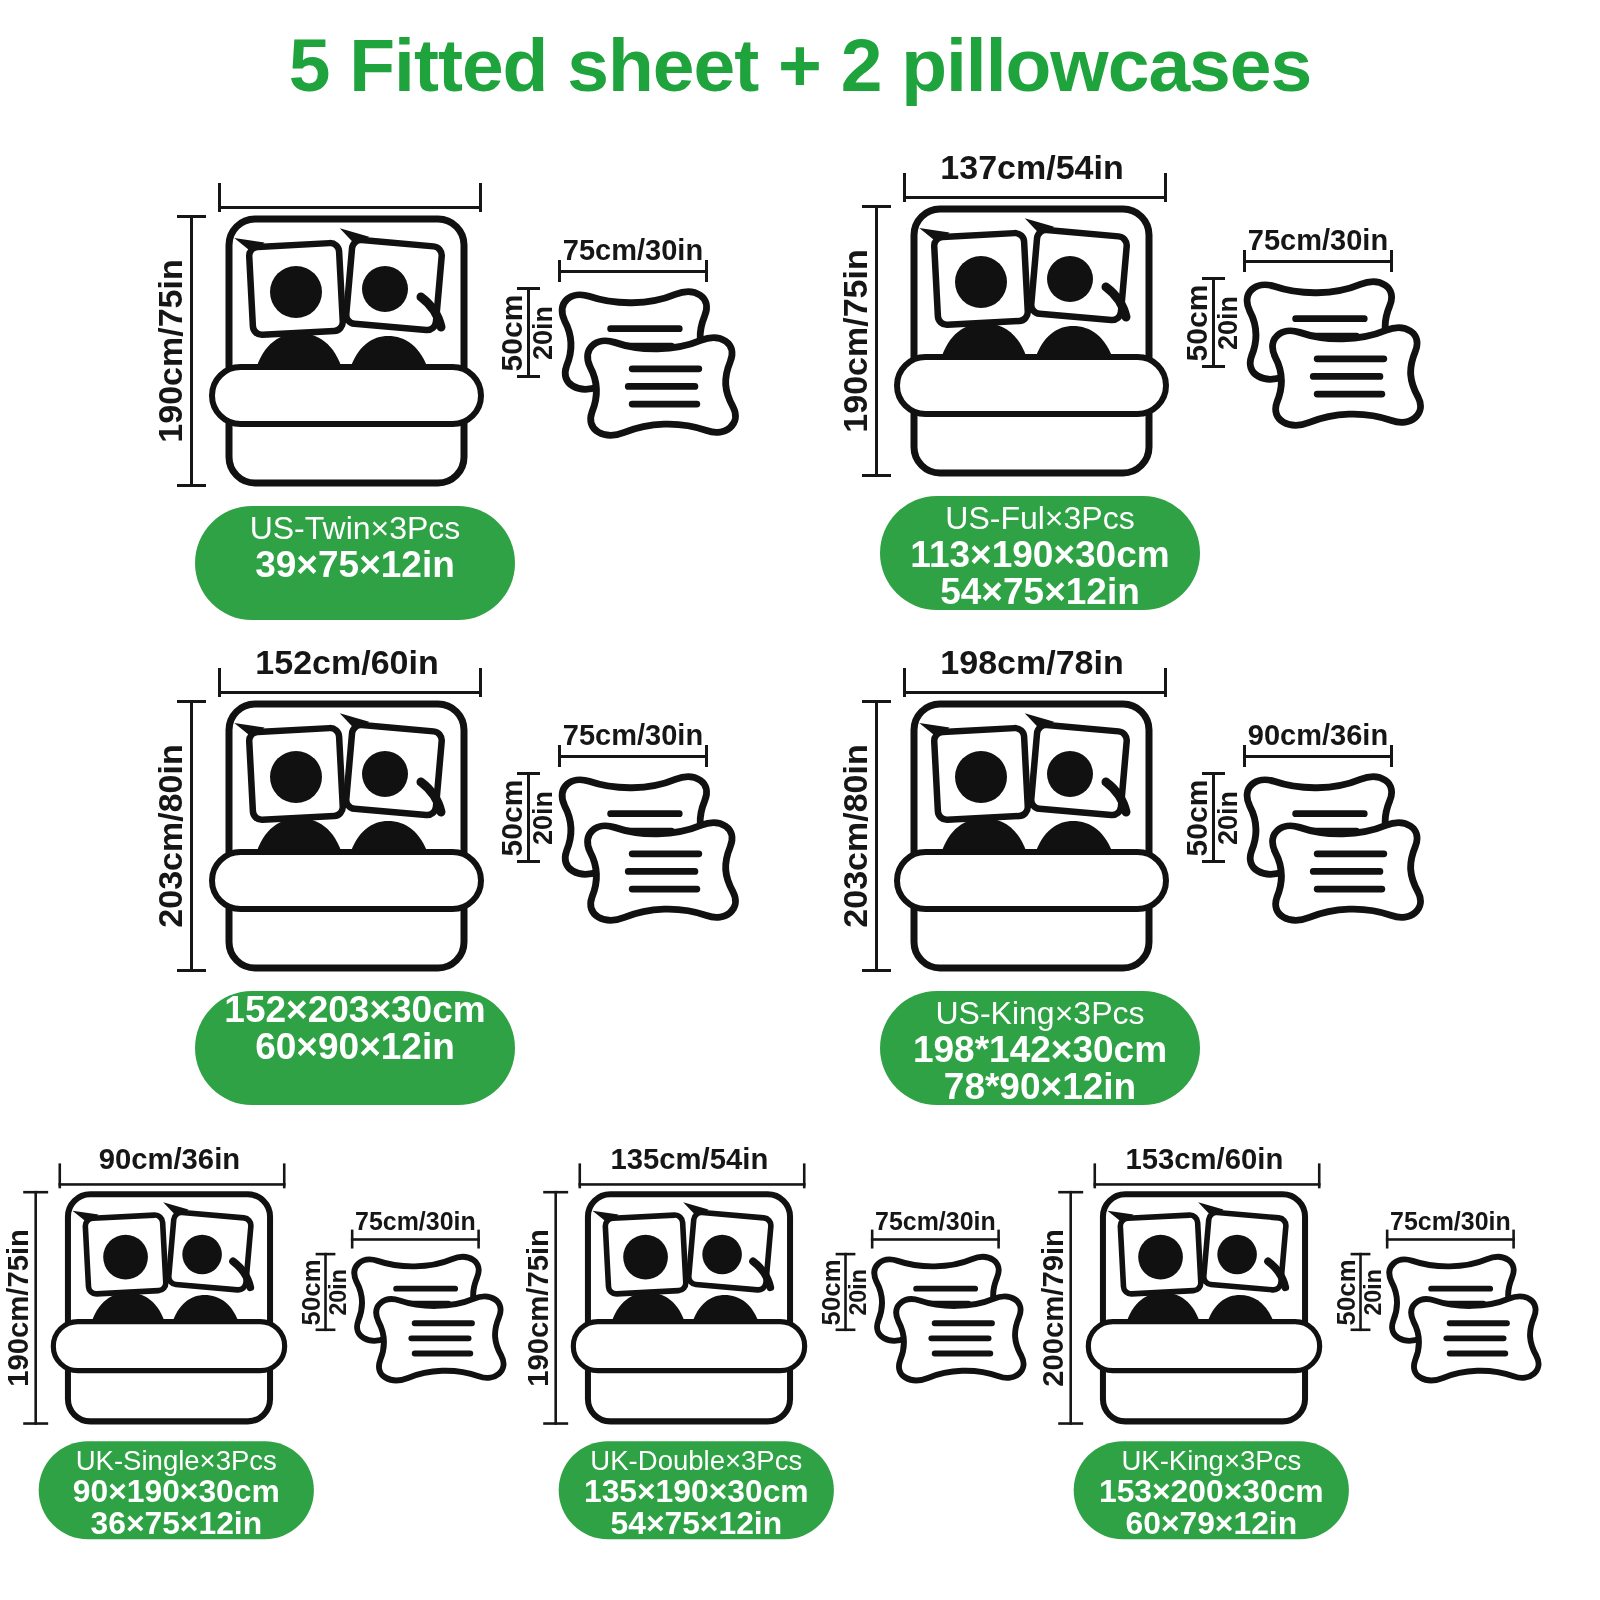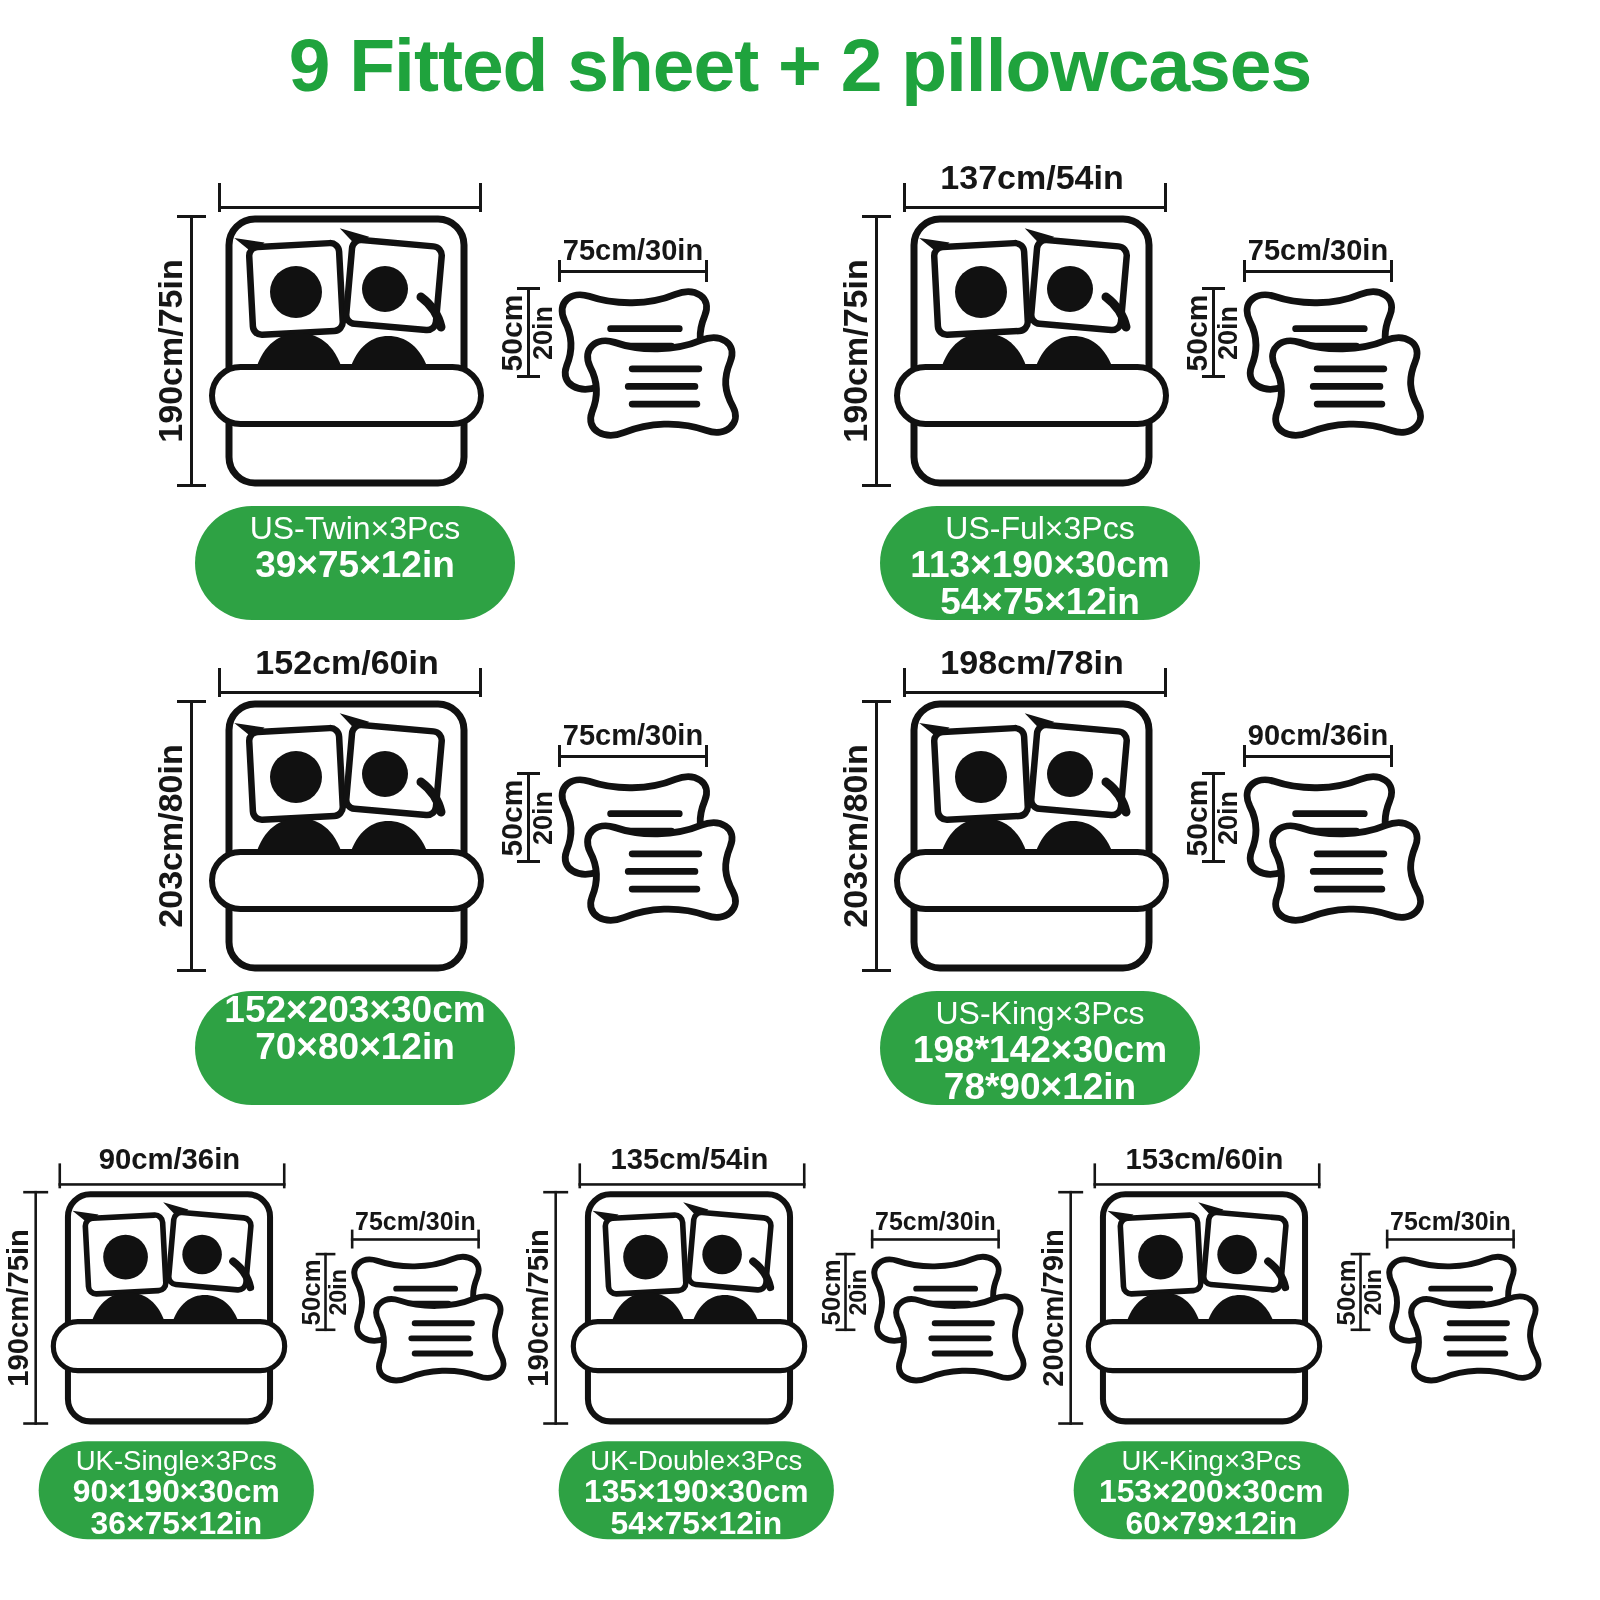--- a/index.html
+++ b/index.html
@@ -45,21 +45,21 @@
   
   .badge{position:absolute;left:45px;top:356px;width:320px;height:114px;border-radius:57px;
          background:var(--green,#2EA244);color:#fff;text-align:center;}
   .b1{font-size:32px;font-weight:normal;margin-top:5px;line-height:35px;white-space:nowrap;}
   .b2,.b3{font-size:37px;font-weight:bold;line-height:37px;white-space:nowrap;}
 </style>
 </head>
 <body>
 
 <div class="canvas">
-  <div class="title">9 Fitted sheet + 2 pillowcases</div>
+  <div class="title">5 Fitted sheet + 2 pillowcases</div>
 
   <div class="section" style="left:150px;top:150px">
     <div class="dim-h top-dim"></div>
     <div class="left-label">190cm/75in</div>
     <div class="dim-v left-dim"></div>
     <div class="bed-slot">
   <svg width="243" height="272" viewBox="0 0 243 272" xmlns="http://www.w3.org/2000/svg">
     <rect x="4" y="4" width="235" height="264" rx="26" fill="#fff" stroke="#111" stroke-width="7"></rect>
     <g>
       <g transform="rotate(-3 70 74)">
@@ -97,21 +97,21 @@
       <path d="M60 38 H128 M56 56 H124 M60 74 H126" stroke="#111" stroke-width="7" stroke-linecap="round" fill="none"></path>
     </g>
   </svg>
 </div>
     <div class="badge">
       <div class="b1">US-Twin×3Pcs</div>
       <div class="b3">39×75×12in</div>
     </div>
   </div>
 
-  <div class="section" style="left:835px;top:150px">
+  <div class="section" style="left:835px;top:140px">
     <div class="top-label">137cm/54in</div>
     <div class="dim-h top-dim"></div>
     <div class="left-label">190cm/75in</div>
     <div class="dim-v left-dim"></div>
     <div class="bed-slot">
   <svg width="243" height="272" viewBox="0 0 243 272" xmlns="http://www.w3.org/2000/svg">
     <rect x="4" y="4" width="235" height="264" rx="26" fill="#fff" stroke="#111" stroke-width="7"></rect>
     <g>
       <g transform="rotate(-3 70 74)">
         <path d="M30 36 L12 20 L42 26 Z" fill="#111"></path>
@@ -196,21 +196,21 @@
       <path d="M64 44 H134 M64 62 H126" stroke="#111" stroke-width="7" stroke-linecap="round" fill="none"></path>
     </g>
     <g transform="translate(26 47)">
       <path d="M17 36 C8 17 24 5 42 11 C68 20 104 20 130 9 C150 1 168 12 160 31 C153 48 154 61 163 77 C172 94 155 108 136 101 C108 91 76 93 52 103 C32 111 12 101 19 82 C26 65 25 51 17 36 Z" fill="#fff" stroke="#111" stroke-width="7" stroke-linejoin="round"></path>
       <path d="M60 38 H128 M56 56 H124 M60 74 H126" stroke="#111" stroke-width="7" stroke-linecap="round" fill="none"></path>
     </g>
   </svg>
 </div>
     <div class="badge">
       <div class="b2">152×203×30cm</div>
-      <div class="b3">70×80×12in</div>
+      <div class="b3">60×90×12in</div>
     </div>
   </div>
 
   <div class="section" style="left:835px;top:635px">
     <div class="top-label">198cm/78in</div>
     <div class="dim-h top-dim"></div>
     <div class="left-label">203cm/80in</div>
     <div class="dim-v left-dim"></div>
     <div class="bed-slot">
   <svg width="243" height="272" viewBox="0 0 243 272" xmlns="http://www.w3.org/2000/svg">

